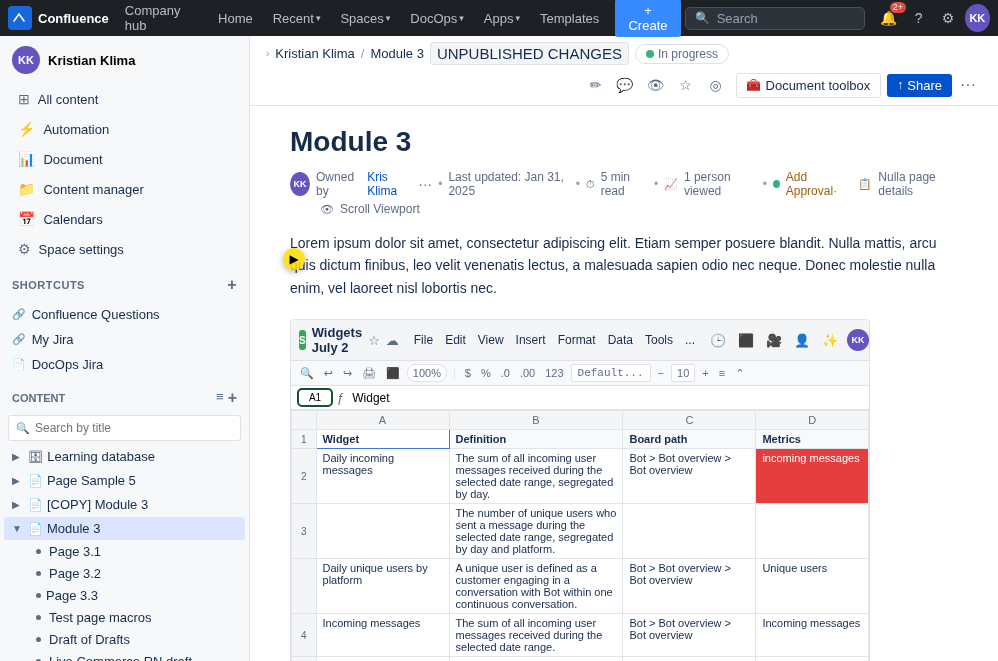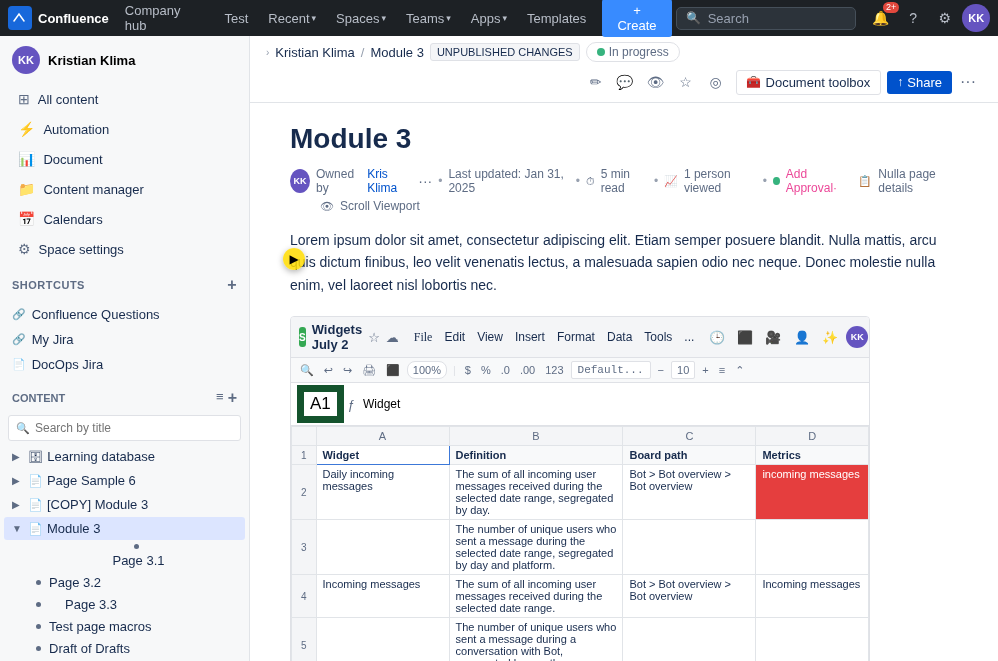--- a/index.html
+++ b/index.html
@@ -14,32 +14,32 @@
       <svg width="14" height="14" viewBox="0 0 14 14">
           <path d="M1 10l5-7 5 7" stroke="white" stroke-width="1.5" fill="none" stroke-linecap="round"></path>
         </svg>
     </div>
     <span>Confluence</span>
   </div>
   <div style="padding:4px 8px;border-radius:3px;cursor:pointer;color:#b8bec8;font-size:13px;">
     <span>Company hub</span>
   </div>
   <div style="padding:4px 8px;border-radius:3px;cursor:pointer;color:#b8bec8;font-size:13px;">
-    <span>Test</span>
+    <span>Home</span>
   </div>
   <div style="padding:4px 8px;border-radius:3px;cursor:pointer;color:#b8bec8;font-size:13px;display:flex;align-items:center;gap:2px;">
     <span>Recent</span>
     <span style="font-size:9px;">▾</span>
   </div>
   <div style="padding:4px 8px;border-radius:3px;cursor:pointer;color:#b8bec8;font-size:13px;display:flex;align-items:center;gap:2px;">
     <span>Spaces</span>
     <span style="font-size:9px;">▾</span>
   </div>
   <div style="padding:4px 8px;border-radius:3px;cursor:pointer;color:#b8bec8;font-size:13px;display:flex;align-items:center;gap:2px;">
-    <span>Teams</span>
+    <span>DocOps</span>
     <span style="font-size:9px;">▾</span>
   </div>
   <div style="padding:4px 8px;border-radius:3px;cursor:pointer;color:#b8bec8;font-size:13px;display:flex;align-items:center;gap:2px;">
     <span>Apps</span>
     <span style="font-size:9px;">▾</span>
   </div>
   <div style="padding:4px 8px;border-radius:3px;cursor:pointer;color:#b8bec8;font-size:13px;">
     <span>Templates</span>
   </div>
   <button style="margin-left:4px;background:#388bff;color:#fff;border:none;border-radius:3px;padding:4px 10px;cursor:pointer;font-size:13px;font-weight:500;">+ Create</button>
@@ -125,43 +125,43 @@
       </div>
 
       <div style="display:flex;align-items:center;gap:4px;padding:4px 8px;cursor:pointer;font-size:13px;color:#172b4d;border-radius:3px;margin:1px 4px;">
         <span style="font-size:10px;color:#5e6c84;width:12px;">▶</span>
         <span style="font-size:12px;">🗄</span>
         <span>Learning database</span>
       </div>
       <div style="display:flex;align-items:center;gap:4px;padding:4px 8px;cursor:pointer;font-size:13px;color:#172b4d;border-radius:3px;margin:1px 4px;">
         <span style="font-size:10px;color:#5e6c84;width:12px;">▶</span>
         <span style="font-size:12px;color:#5e6c84;">📄</span>
-        <span>Page Sample 6</span>
+        <span>Page Sample 5</span>
       </div>
       <div style="display:flex;align-items:center;gap:4px;padding:4px 8px;cursor:pointer;font-size:13px;color:#172b4d;border-radius:3px;margin:1px 4px;">
         <span style="font-size:10px;color:#5e6c84;width:12px;">▶</span>
         <span style="font-size:12px;color:#5e6c84;">📄</span>
         <span>[COPY] Module 3</span>
       </div>
       <div style="display:flex;align-items:center;gap:4px;padding:4px 8px;cursor:pointer;font-size:13px;color:#172b4d;border-radius:3px;margin:1px 4px;background:#dce5ff;font-weight:500;">
         <span style="font-size:10px;color:#5e6c84;width:12px;">▼</span>
         <span style="font-size:12px;color:#5e6c84;">📄</span>
         <span>Module 3</span>
       </div>
-      <div style="display:flex;align-items:center;gap:4px;padding:3px 8px 3px 32px;cursor:pointer;font-size:13px;color:#172b4d;border-radius:3px;margin:1px 4px;flex-direction:column;">
+      <div style="display:flex;align-items:center;gap:4px;padding:3px 8px 3px 32px;cursor:pointer;font-size:13px;color:#172b4d;border-radius:3px;margin:1px 4px;">
         <span style="width:5px;height:5px;border-radius:50%;background:#5e6c84;display:inline-block;"></span>
         <span style="margin-left:4px;">Page 3.1</span>
       </div>
       <div style="display:flex;align-items:center;gap:4px;padding:3px 8px 3px 32px;cursor:pointer;font-size:13px;color:#172b4d;border-radius:3px;margin:1px 4px;">
         <span style="width:5px;height:5px;border-radius:50%;background:#5e6c84;display:inline-block;"></span>
         <span style="margin-left:4px;">Page 3.2</span>
       </div>
       <div style="display:flex;align-items:center;gap:4px;padding:3px 8px 3px 32px;cursor:pointer;font-size:13px;color:#172b4d;border-radius:3px;margin:1px 4px;">
         <span style="width:5px;height:5px;border-radius:50%;background:#5e6c84;display:inline-block;"></span>
-        <span style="margin-left:20px;">Page 3.3</span>
+        <span style="margin-left:1px;">Page 3.3</span>
       </div>
       <div style="display:flex;align-items:center;gap:4px;padding:3px 8px 3px 32px;cursor:pointer;font-size:13px;color:#172b4d;border-radius:3px;margin:1px 4px;">
         <span style="width:5px;height:5px;border-radius:50%;background:#5e6c84;display:inline-block;"></span>
         <span style="margin-left:4px;">Test page macros</span>
       </div>
       <div style="display:flex;align-items:center;gap:4px;padding:3px 8px 3px 32px;cursor:pointer;font-size:13px;color:#172b4d;border-radius:3px;margin:1px 4px;">
         <span style="width:5px;height:5px;border-radius:50%;background:#5e6c84;display:inline-block;"></span>
         <span style="margin-left:4px;">Draft of Drafts</span>
       </div>
       <div style="display:flex;align-items:center;gap:4px;padding:3px 8px 3px 32px;cursor:pointer;font-size:13px;color:#172b4d;border-radius:3px;margin:1px 4px;">
@@ -172,21 +172,21 @@
     </div>
   </aside>
 
   <div style="flex:1;display:flex;flex-direction:column;overflow:hidden;">
 
     <div style="display:flex;align-items:center;padding:6px 16px;border-bottom:1px solid #e1e4e8;gap:6px;font-size:13px;color:#5e6c84;min-height:40px;flex-wrap:wrap;">
       <span style="font-size:10px;color:#97a0af;">›</span>
       <span style="color:#172b4d;cursor:pointer;">Kristian Klima</span>
       <span style="color:#97a0af;">/</span>
       <span style="color:#172b4d;cursor:pointer;font-weight:500;">Module 3</span>
-      <span style="background:#f4f5f7;border:1px solid #dfe1e6;border-radius:3px;padding:2px 6px;font-size:11px;font-weight:500;color:#172b4d;">UNPUBLISHED CHANGES</span>
+      <span style="background:#f4f5f7;border:1px solid #dfe1e6;border-radius:3px;padding:2px 6px;font-size:15px;font-weight:500;color:#172b4d;">UNPUBLISHED CHANGES</span>
       <div style="display:flex;align-items:center;gap:4px;background:#fff;border:1px solid #dfe1e6;border-radius:20px;padding:2px 10px;font-size:12px;cursor:pointer;">
         <span style="width:8px;height:8px;border-radius:50%;background:#36b37e;display:inline-block;"></span>
         <span>In progress</span>
       </div>
 
       <div style="display:flex;align-items:center;gap:2px;margin-left:auto;">
         <div style="width:28px;height:28px;display:flex;align-items:center;justify-content:center;border-radius:3px;cursor:pointer;color:#5e6c84;font-size:14px;">✏</div>
         <div style="width:28px;height:28px;display:flex;align-items:center;justify-content:center;border-radius:3px;cursor:pointer;color:#5e6c84;font-size:14px;">💬</div>
         <div style="width:28px;height:28px;display:flex;align-items:center;justify-content:center;border-radius:3px;cursor:pointer;color:#5e6c84;font-size:14px;">👁</div>
         <div style="width:28px;height:28px;display:flex;align-items:center;justify-content:center;border-radius:3px;cursor:pointer;color:#5e6c84;font-size:14px;">☆</div>
@@ -214,40 +214,40 @@
         <span style="color:#97a0af;">•</span>
         <span>Last updated: Jan 31, 2025</span>
         <span style="color:#97a0af;">•</span>
         <span style="font-size:11px;">⏱</span>
         <span>5 min read</span>
         <span style="color:#97a0af;">•</span>
         <span style="font-size:11px;">📈</span>
         <span>1 person viewed</span>
         <span style="color:#97a0af;">•</span>
         <span style="width:8px;height:8px;border-radius:50%;background:#36b37e;display:inline-block;"></span>
-        <span style="color:#ec4899;cursor:pointer;">Add Approval·</span>
+        <span style="color:#a16207;cursor:pointer;">Add Approval·</span>
         <span style="font-size:11px;margin-left:4px;">📋</span>
         <span style="color:#5e6c84;cursor:pointer;">Nulla page details</span>
       </div>
       <div style="display:flex;align-items:center;gap:6px;margin-bottom:16px;font-size:12px;color:#5e6c84;padding-left:30px;">
         <span style="font-size:11px;">👁</span>
         <span>Scroll Viewport</span>
       </div>
 
       <p style="font-size:14px;color:#172b4d;line-height:1.6;margin-bottom:20px;max-width:700px;">Lorem ipsum dolor sit amet, consectetur adipiscing elit. Etiam semper posuere blandit. Nulla mattis, arcu quis dictum finibus, leo velit venenatis lectus, a malesuada sapien odio nec neque. Donec molestie nulla enim, vel laoreet nisl lobortis nec.</p>
 
       <div style="border:1px solid #dfe1e6;border-radius:4px;overflow:hidden;max-width:580px;">
 
         <div style="background:#f4f5f7;border-bottom:1px solid #dfe1e6;padding:5px 8px;display:flex;align-items:center;gap:6px;">
           <div style="width:20px;height:20px;background:#34a853;border-radius:3px;display:flex;align-items:center;justify-content:center;color:white;font-size:10px;font-weight:700;">S</div>
           <span style="font-weight:600;font-size:13px;color:#172b4d;">Widgets July 2</span>
           <span style="color:#5e6c84;cursor:pointer;font-size:13px;">☆</span>
           <span style="color:#5e6c84;font-size:13px;">☁</span>
           <div style="display:flex;gap:2px;font-size:12px;color:#172b4d;margin-left:4px;">
-            <span style="padding:2px 5px;cursor:pointer;border-radius:2px;font-family:Liberation Serif, serif;">File</span>
+            <span style="padding:2px 5px;cursor:pointer;border-radius:2px;">File</span>
             <span style="padding:2px 5px;cursor:pointer;border-radius:2px;">Edit</span>
             <span style="padding:2px 5px;cursor:pointer;border-radius:2px;">View</span>
             <span style="padding:2px 5px;cursor:pointer;border-radius:2px;">Insert</span>
             <span style="padding:2px 5px;cursor:pointer;border-radius:2px;">Format</span>
             <span style="padding:2px 5px;cursor:pointer;border-radius:2px;text-align:right;">Data</span>
             <span style="padding:2px 5px;cursor:pointer;border-radius:2px;">Tools</span>
             <span style="padding:2px 5px;cursor:pointer;border-radius:2px;">...</span>
           </div>
           <div style="margin-left:auto;display:flex;gap:4px;align-items:center;">
             <span style="cursor:pointer;font-size:13px;color:#5e6c84;padding:2px 4px;">🕒</span>
@@ -274,21 +274,21 @@
           <span style="cursor:pointer;padding:2px 3px;">123</span>
           <span style="cursor:pointer;border:1px solid #dfe1e6;padding:2px 6px;border-radius:2px;background:#fff;font-size:11px;font-family:Liberation Mono, monospace;">Default...</span>
           <span style="cursor:pointer;padding:2px 3px;">−</span>
           <span style="border:1px solid #dfe1e6;padding:2px 5px;border-radius:2px;background:#fff;font-size:11px;">10</span>
           <span style="cursor:pointer;padding:2px 3px;">+</span>
           <span style="cursor:pointer;padding:2px 3px;">≡</span>
           <span style="cursor:pointer;padding:2px 3px;">⌃</span>
         </div>
 
         <div style="display:flex;align-items:center;gap:4px;padding:2px 6px;border-bottom:1px solid #dfe1e6;background:#fff;font-size:12px;">
-          <span style="border:7px solid #14532d;padding:2px 6px;border-radius:0;font-size:17px;min-width:36px;text-align:center;cursor:pointer;">A1</span>
+          <span style="border:2px solid #14532d;padding:2px 6px;border-radius:5px;font-size:10px;min-width:36px;text-align:center;cursor:pointer;">A1</span>
           <span style="color:#5e6c84;font-size:13px;">ƒ</span>
           <input style="flex: 1 1 0%; border: none; outline: none; font-size: 12px; padding: 2px 4px;" value="Widget">
         </div>
 
         <div style="overflow:auto;max-height:280px;">
           <table style="border-collapse:collapse;width:100%;font-size:11px;">
 
             <thead>
               <tr>
                 <th style="background:#f4f5f7;border:1px solid #e1e4e8;width:24px;min-width:24px;"></th>
@@ -317,20 +317,27 @@
               </tr>
 
               <tr>
                 <td style="background:#f4f5f7;border:1px solid #e1e4e8;text-align:center;font-size:10px;color:#5e6c84;padding:3px 4px;">3</td>
                 <td style="border:1px solid #e1e4e8;font-size:11px;color:#172b4d;padding:3px 6px;vertical-align:top;cursor:cell;"></td>
                 <td style="border:1px solid #e1e4e8;font-size:11px;color:#172b4d;padding:3px 6px;vertical-align:top;cursor:cell;">The number of unique users who sent a message during the selected date range, segregated by day and platform.</td>
                 <td style="border:1px solid #e1e4e8;font-size:11px;color:#172b4d;padding:3px 6px;vertical-align:top;cursor:cell;"></td>
                 <td style="border:1px solid #e1e4e8;font-size:11px;color:#172b4d;padding:3px 6px;vertical-align:top;cursor:cell;"></td>
               </tr>
 
+              <tr>
+                <td style="background:#f4f5f7;border:1px solid #e1e4e8;text-align:center;font-size:10px;color:#5e6c84;padding:3px 4px;"></td>
+                <td style="border:1px solid #e1e4e8;font-size:11px;color:#172b4d;padding:3px 6px;vertical-align:top;cursor:cell;">Daily unique users by platform</td>
+                <td style="border:1px solid #e1e4e8;font-size:11px;color:#172b4d;padding:3px 6px;vertical-align:top;cursor:cell;">A unique user is defined as a customer engaging in a conversation with Bot within one continuous conversation.</td>
+                <td style="border:1px solid #e1e4e8;font-size:11px;color:#172b4d;padding:3px 6px;vertical-align:top;cursor:cell;">Bot &gt; Bot overview &gt; Bot overview</td>
+                <td style="border:1px solid #e1e4e8;font-size:11px;color:#172b4d;padding:3px 6px;vertical-align:top;cursor:cell;">Unique users</td>
+              </tr>
 
               <tr>
                 <td style="background:#f4f5f7;border:1px solid #e1e4e8;text-align:center;font-size:10px;color:#5e6c84;padding:3px 4px;">4</td>
                 <td style="border:1px solid #e1e4e8;font-size:11px;color:#172b4d;padding:3px 6px;vertical-align:top;cursor:cell;">Incoming messages</td>
                 <td style="border:1px solid #e1e4e8;font-size:11px;color:#172b4d;padding:3px 6px;vertical-align:top;cursor:cell;">The sum of all incoming user messages received during the selected date range.</td>
                 <td style="border:1px solid #e1e4e8;font-size:11px;color:#172b4d;padding:3px 6px;vertical-align:top;cursor:cell;">Bot &gt; Bot overview &gt; Bot overview</td>
                 <td style="border:1px solid #e1e4e8;font-size:11px;color:#172b4d;padding:3px 6px;vertical-align:top;cursor:cell;">Incoming messages</td>
               </tr>
 
               <tr>

